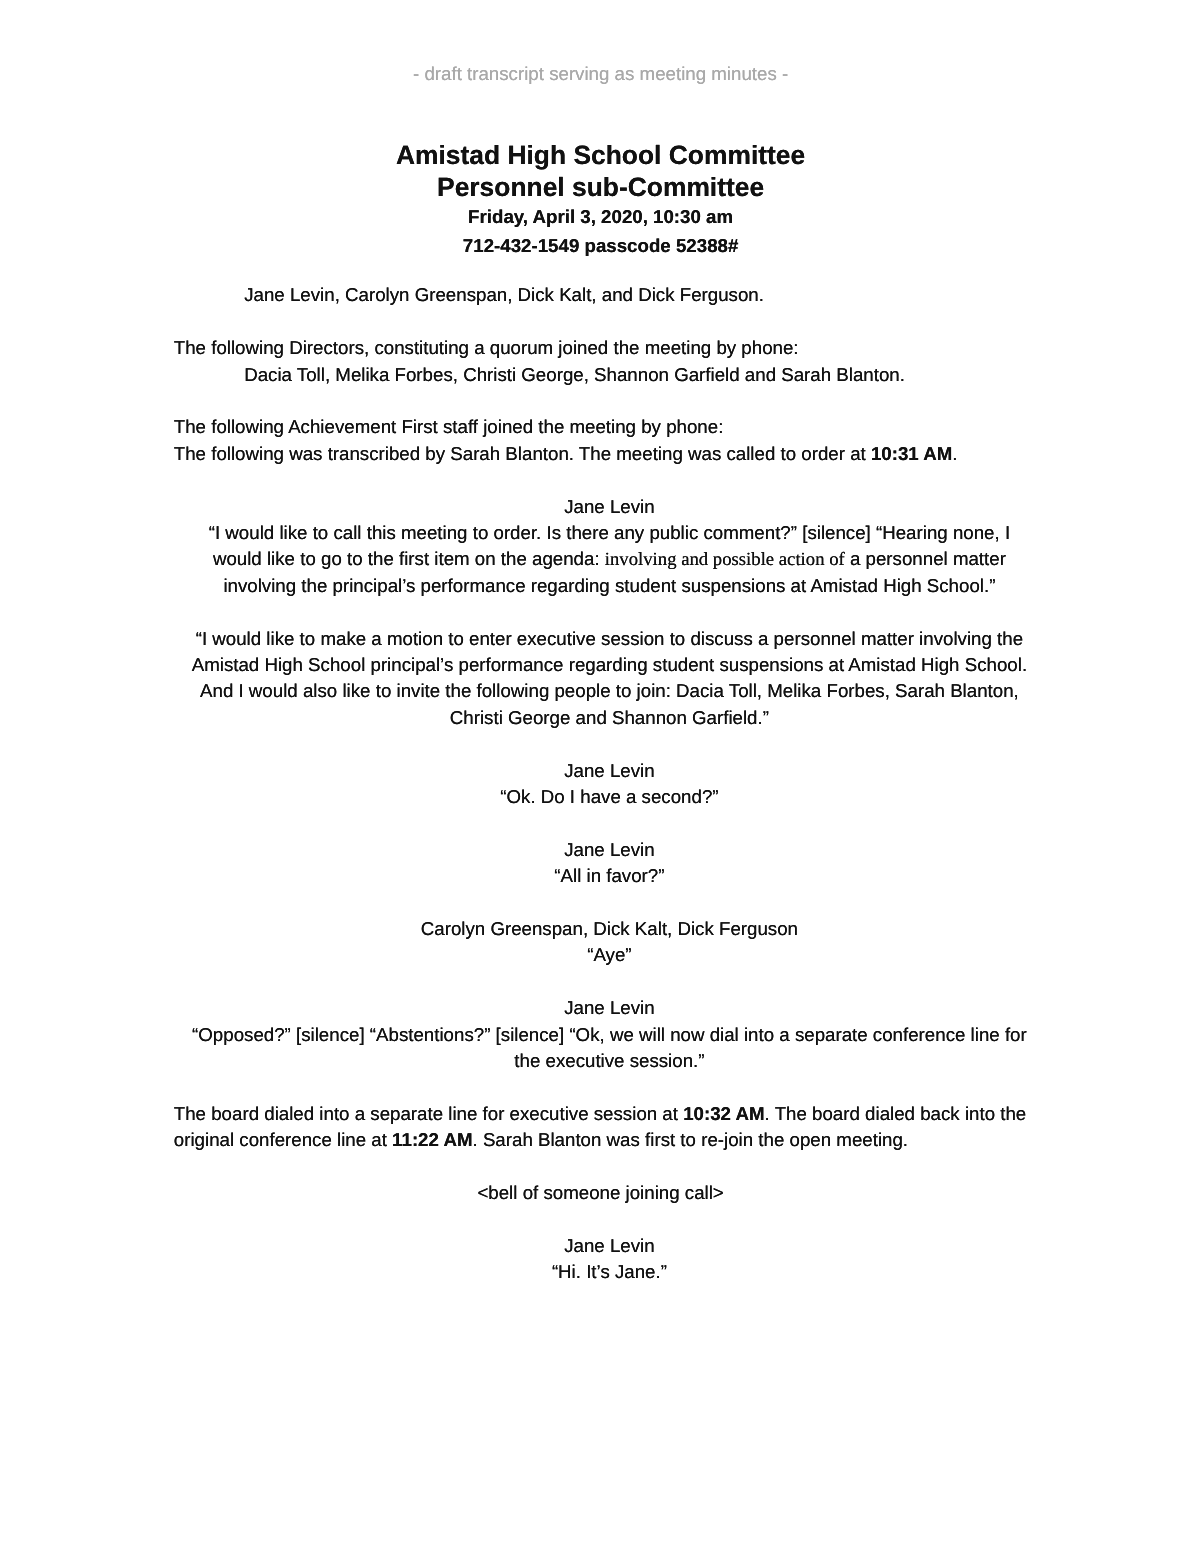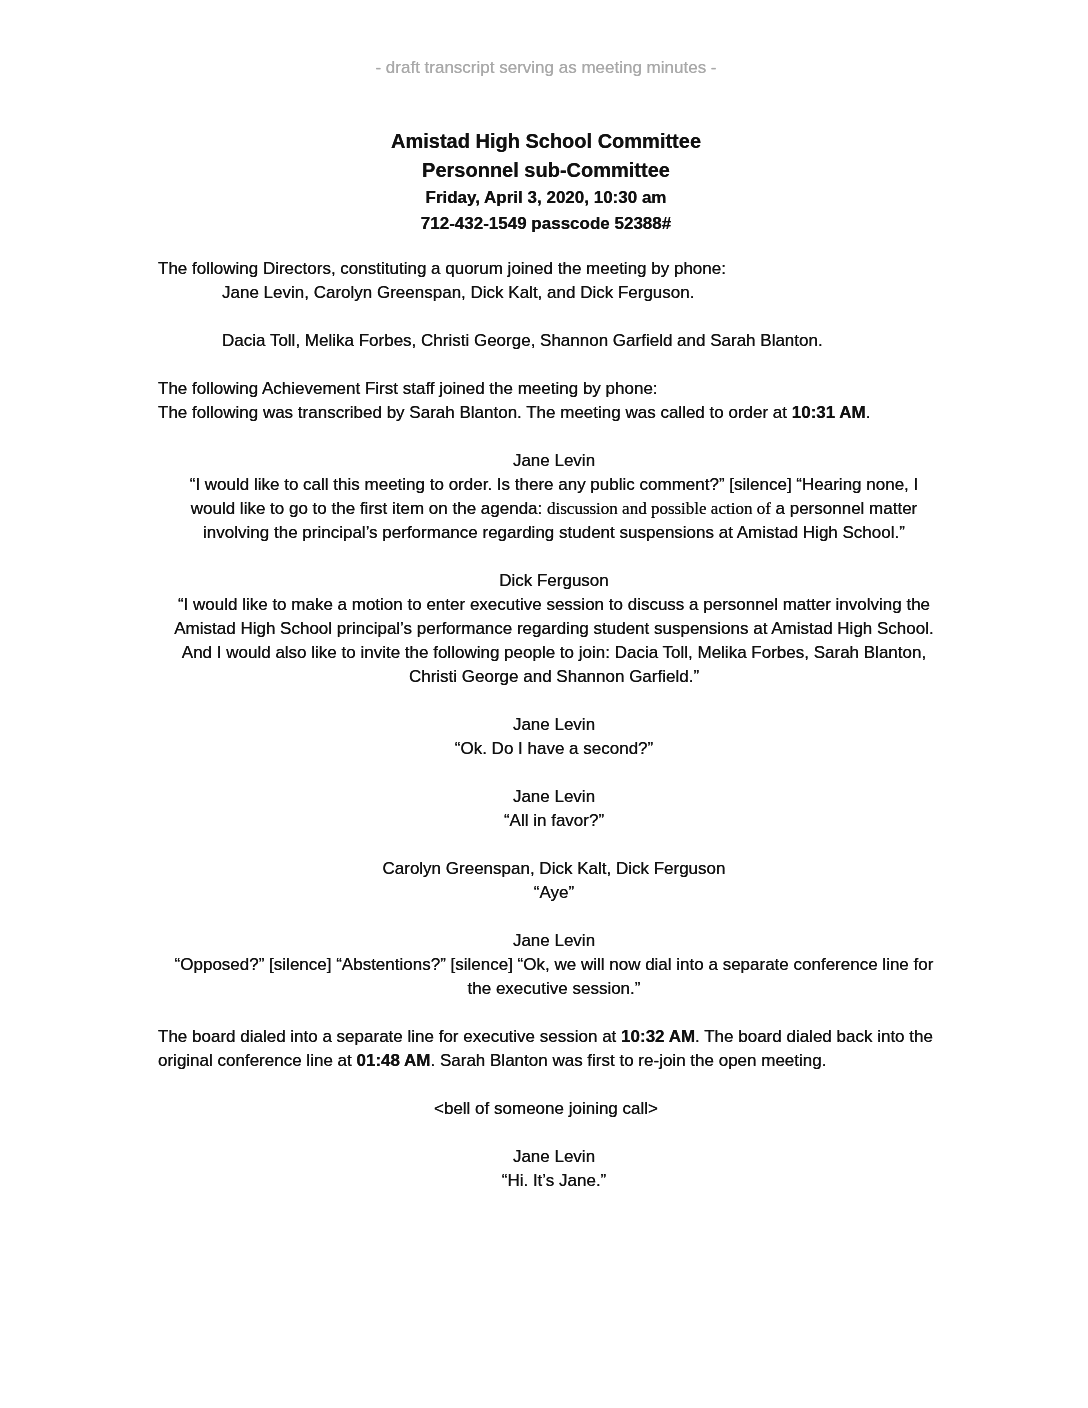--- a/index.html
+++ b/index.html
@@ -17,21 +17,21 @@
     color: #111111;
     text-shadow: 0 0 0.5px currentColor; 
   }
   .draft-note {
     text-align: center;
     color: #a9a9a9;
     margin: 0 0 47px 0;
   }
   .doc-header { text-align: center; margin: 0 0 20px 0; }
   .doc-title, .doc-subtitle {
-    font-size: 20px;
+    font-size: 24px;
     font-weight: 700;
     line-height: 29px;
   }
   .doc-date, .doc-phone {
     font-weight: 700;
     line-height: 26px;
   }
   .line { margin: 0; }
   .gap-after { margin-bottom: 24px; }
   .indent { padding-left: 64px; }
@@ -51,38 +51,37 @@
   <div class="draft-note">- draft transcript serving as meeting minutes -</div>
 
   <div class="doc-header">
     <div class="doc-title">Amistad High School Committee</div>
     <div class="doc-subtitle">Personnel sub-Committee</div>
     <div class="doc-date">Friday, April 3, 2020, 10:30 am</div>
     <div class="doc-phone">712-432-1549 passcode 52388#</div>
   </div>
 
   <div>
+    <div class="line indent gap-after">Jane Levin, Carolyn Greenspan, Dick Kalt, and Dick Ferguson.</div>
     <div class="line">The following Directors, constituting a quorum joined the meeting by phone:</div>
-    <div class="line indent gap-after">Jane Levin, Carolyn Greenspan, Dick Kalt, and Dick Ferguson.</div>
   </div>
 
   <div>
     <div class="line indent gap-after">Dacia Toll, Melika Forbes, Christi George, Shannon Garfield and Sarah Blanton.</div>
     <div class="line">The following Achievement First staff joined the meeting by phone:</div>
   </div>
 
   <p class="line gap-after"><span>The following was transcribed by Sarah Blanton. The meeting was called to order at </span><b>10:31 AM</b><span>.</span></p>
 
   <div class="dialogue">
     <div class="speaker">Jane Levin</div>
-    <p class="quote"><span>“I would like to call this meeting to order. Is there any public comment?” [silence] “Hearing none, I would like to go to the first item on the agenda: </span><span class="serif-run">discussion and possible action of</span><span> a personnel matter involving the principal’s performance regarding student suspensions at Amistad High School.”</span></p>
+    <p class="quote"><span>“I would like to call this meeting to order. Is there any public comment?” [silence] “Hearing none, I would like to go to the first item on the agenda: </span><span class="serif-run">involving and possible action of</span><span> a personnel matter involving the principal’s performance regarding student suspensions at Amistad High School.”</span></p>
   </div>
 
   <div class="dialogue">
-    <div class="speaker">Dick Ferguson</div>
     <p class="quote">“I would like to make a motion to enter executive session to discuss a personnel matter involving the Amistad High School principal’s performance regarding student suspensions at Amistad High School. And I would also like to invite the following people to join: Dacia Toll, Melika Forbes, Sarah Blanton, Christi George and Shannon Garfield.”</p>
   </div>
 
   <div class="dialogue">
     <div class="speaker">Jane Levin</div>
     <p class="quote">“Ok. Do I have a second?”</p>
   </div>
 
 
   <div class="dialogue">
@@ -93,21 +92,21 @@
   <div class="dialogue">
     <div class="speaker">Carolyn Greenspan, Dick Kalt, Dick Ferguson</div>
     <p class="quote">“Aye”</p>
   </div>
 
   <div class="dialogue">
     <div class="speaker">Jane Levin</div>
     <p class="quote">“Opposed?” [silence] “Abstentions?” [silence] “Ok, we will now dial into a separate conference line for the executive session.”</p>
   </div>
 
-  <p class="narrative"><span>The board dialed into a separate line for executive session at </span><b>10:32 AM</b><span>. The board dialed back into the original conference line at </span><b>01:48 AM</b><span>. Sarah Blanton was first to re-join the open meeting.</span></p>
+  <p class="narrative"><span>The board dialed into a separate line for executive session at </span><b>10:32 AM</b><span>. The board dialed back into the original conference line at </span><b>11:22 AM</b><span>. Sarah Blanton was first to re-join the open meeting.</span></p>
 
   <div class="bell">&lt;bell of someone joining call&gt;</div>
 
   <div class="dialogue">
     <div class="speaker">Jane Levin</div>
     <p class="quote">“Hi. It’s Jane.”</p>
   </div>
 
 </div>
 

